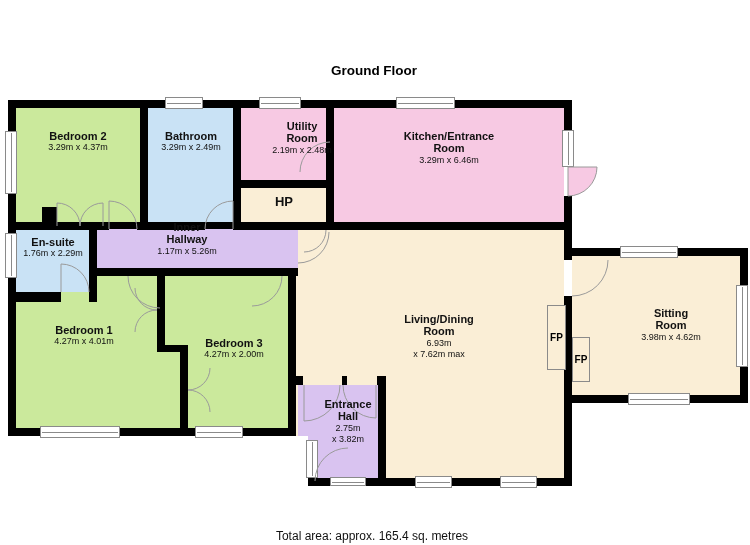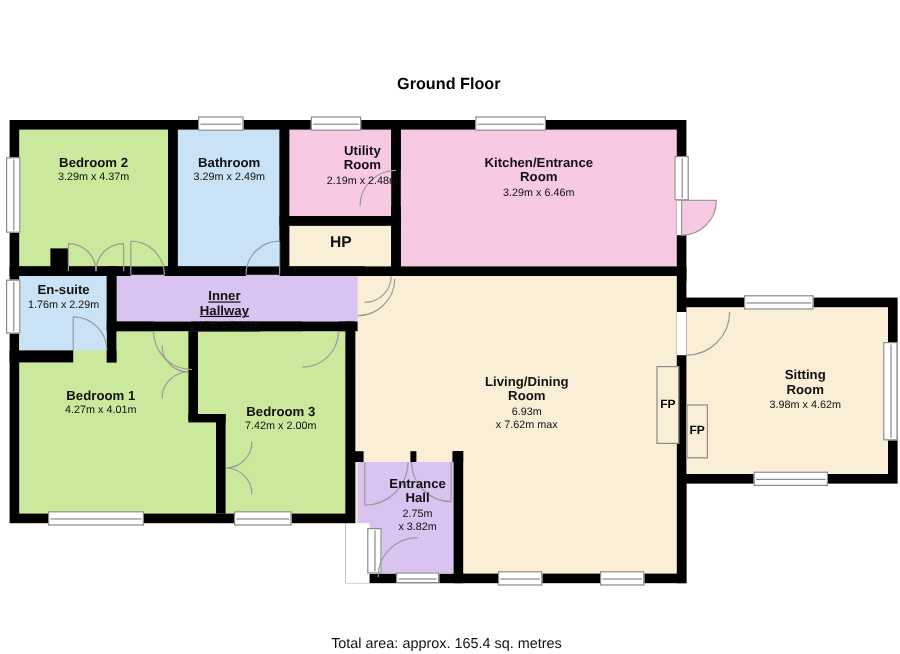--- a/index.html
+++ b/index.html
@@ -132,32 +132,32 @@
   <div class="lbl" style="left:449px;top:148px;">
     <div class="nm">Kitchen/Entrance</div>
     <div class="nm">Room</div>
     <div class="dm">3.29m x 6.46m</div>
   </div>
   <div class="lbl" style="left:284px;top:201px;font-size:13px;font-weight:bold;">HP</div>
   <div class="lbl" style="left:53px;top:248px;">
     <div class="nm">En-suite</div>
     <div class="dm">1.76m x 2.29m</div>
   </div>
-  <div class="lbl" style="left:187px;top:259px;text-decoration:underline;">
+  <div class="lbl" style="left:187px;top:239px;">
     <div class="nm">Inner</div>
     <div class="nm">Hallway</div>
     <div class="dm">1.17m x 5.26m</div>
   </div>
   <div class="lbl" style="left:84px;top:336px;">
     <div class="nm">Bedroom 1</div>
     <div class="dm">4.27m x 4.01m</div>
   </div>
   <div class="lbl" style="left:234px;top:349px;">
     <div class="nm">Bedroom 3</div>
-    <div class="dm">7.42m x 2.00m</div>
+    <div class="dm">4.27m x 2.00m</div>
   </div>
   <div class="lbl" style="left:439px;top:336px;">
     <div class="nm">Living/Dining</div>
     <div class="nm">Room</div>
     <div class="dm">6.93m</div>
     <div class="dm">x 7.62m max</div>
   </div>
   <div class="lbl" style="left:656px;top:325px;margin-left:15px;">
     <div class="nm">Sitting</div>
     <div class="nm">Room</div>

